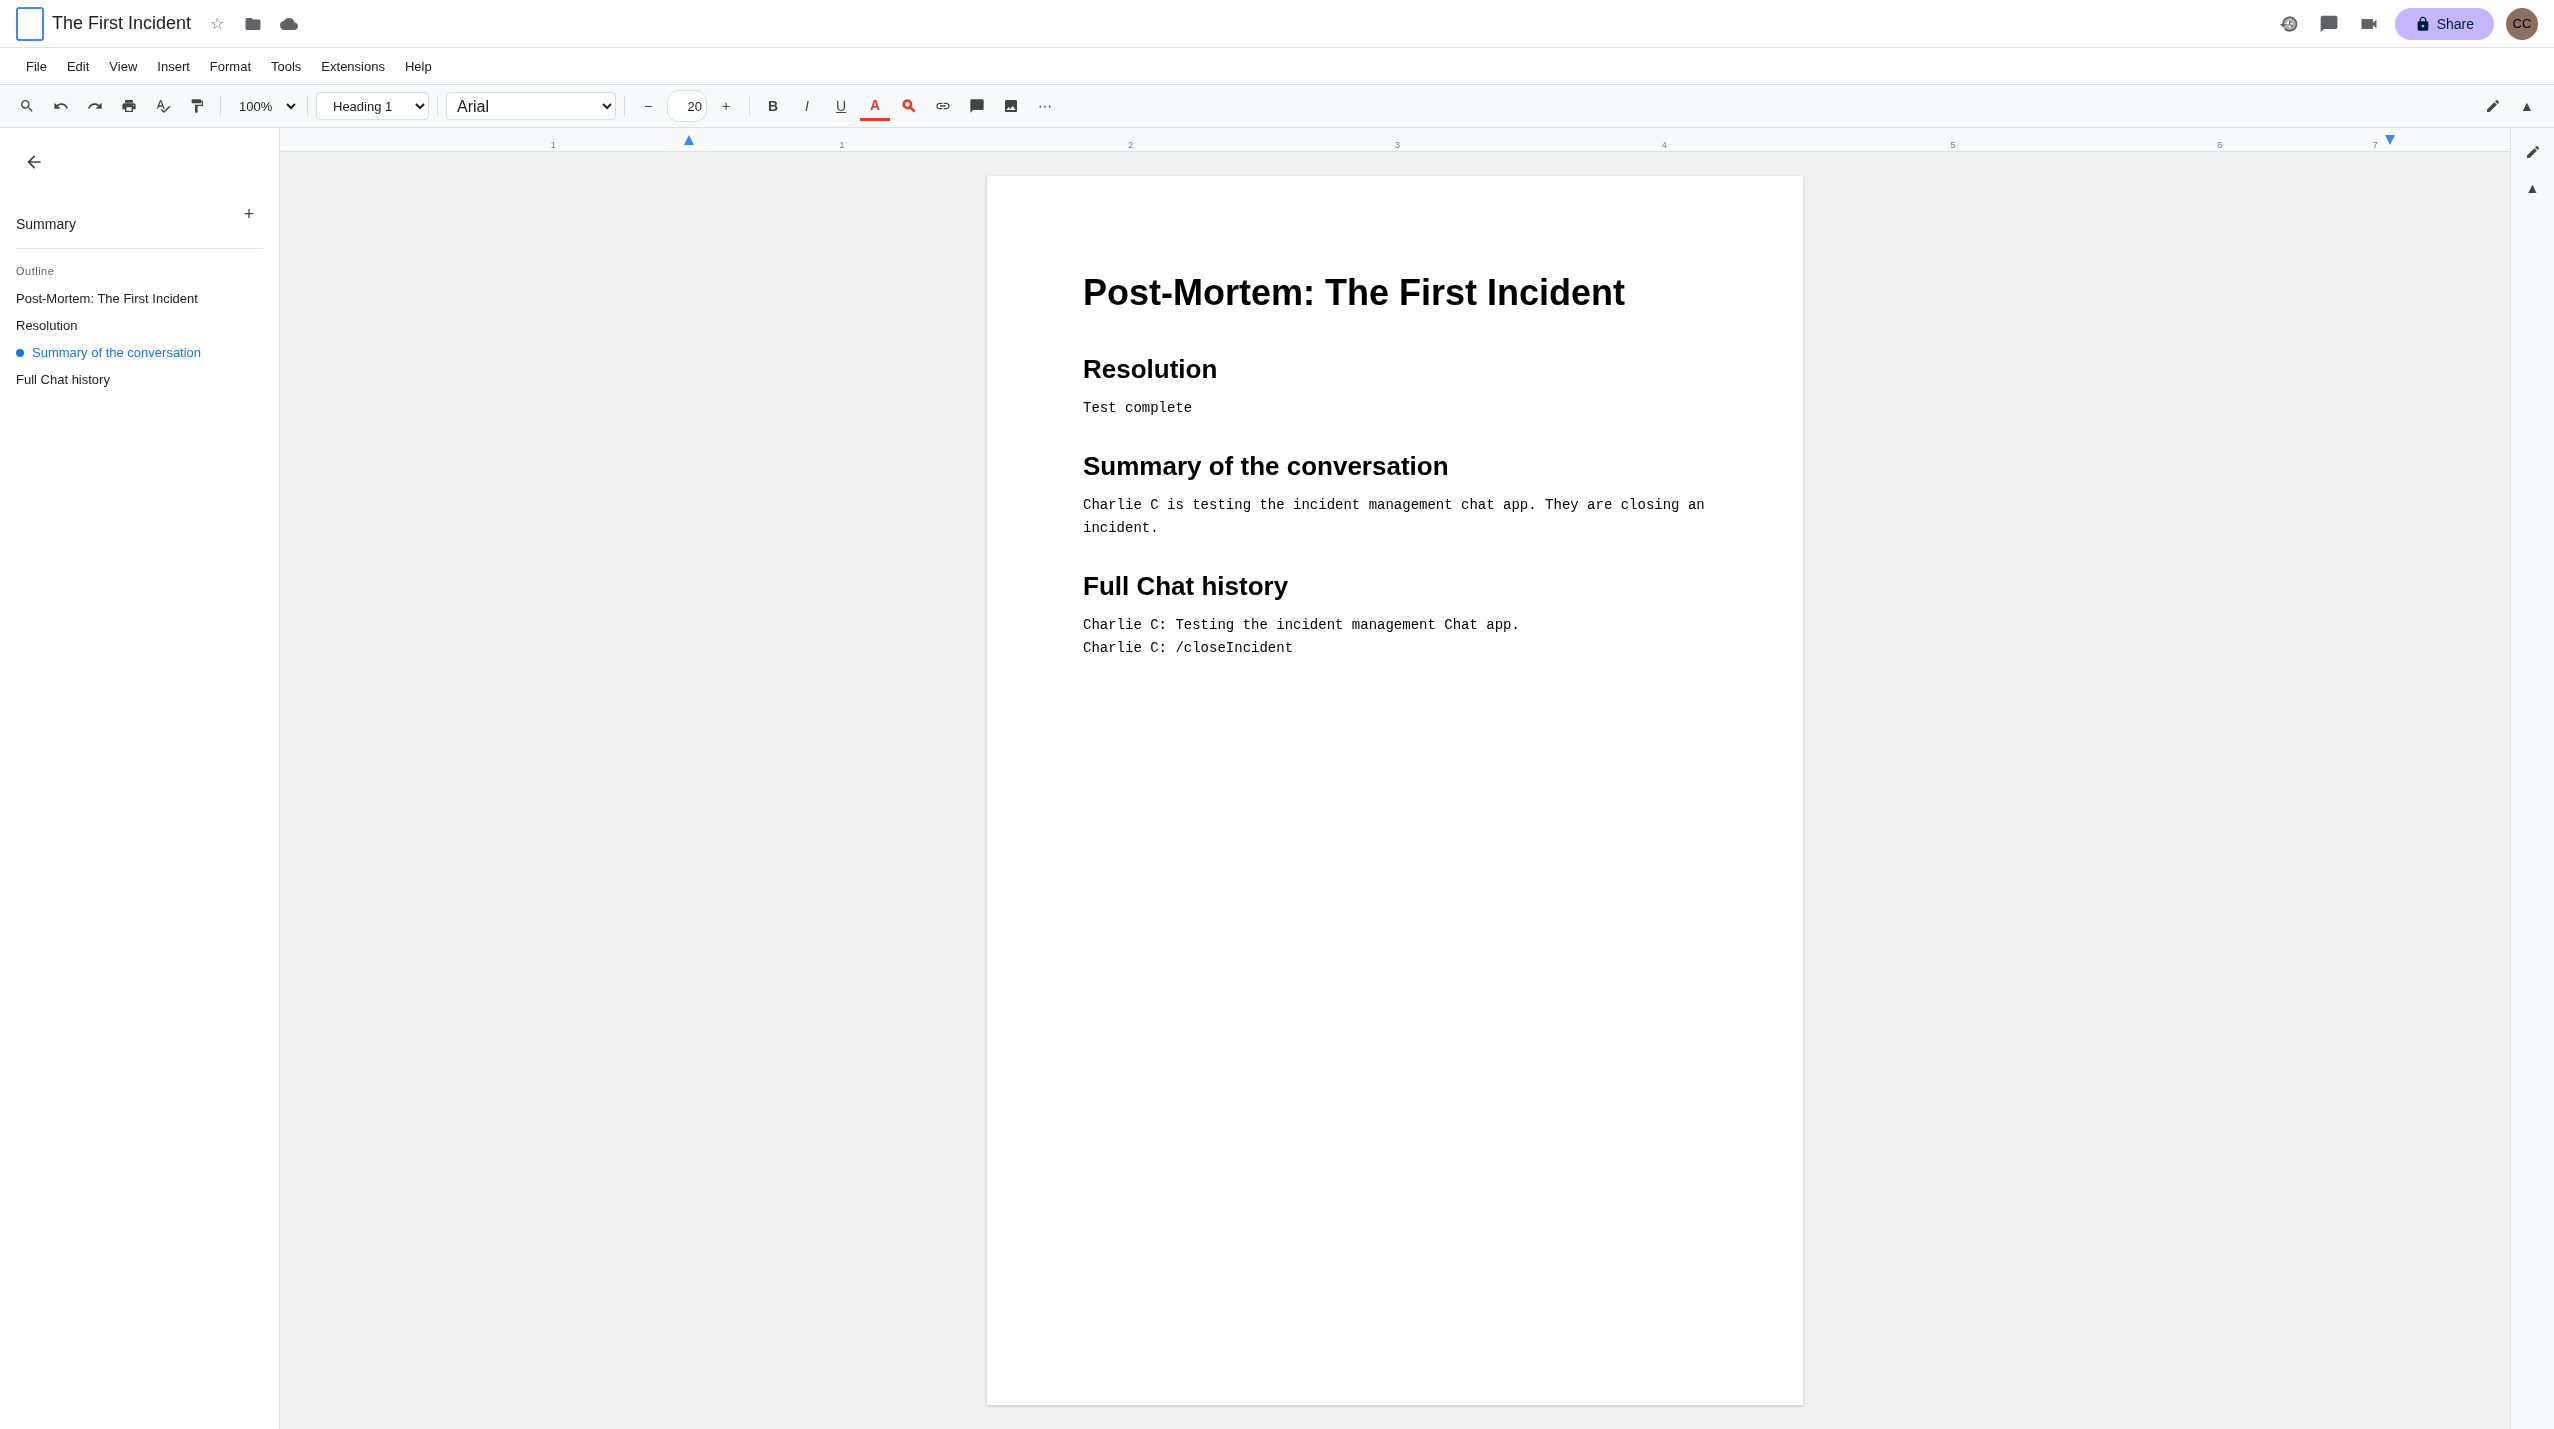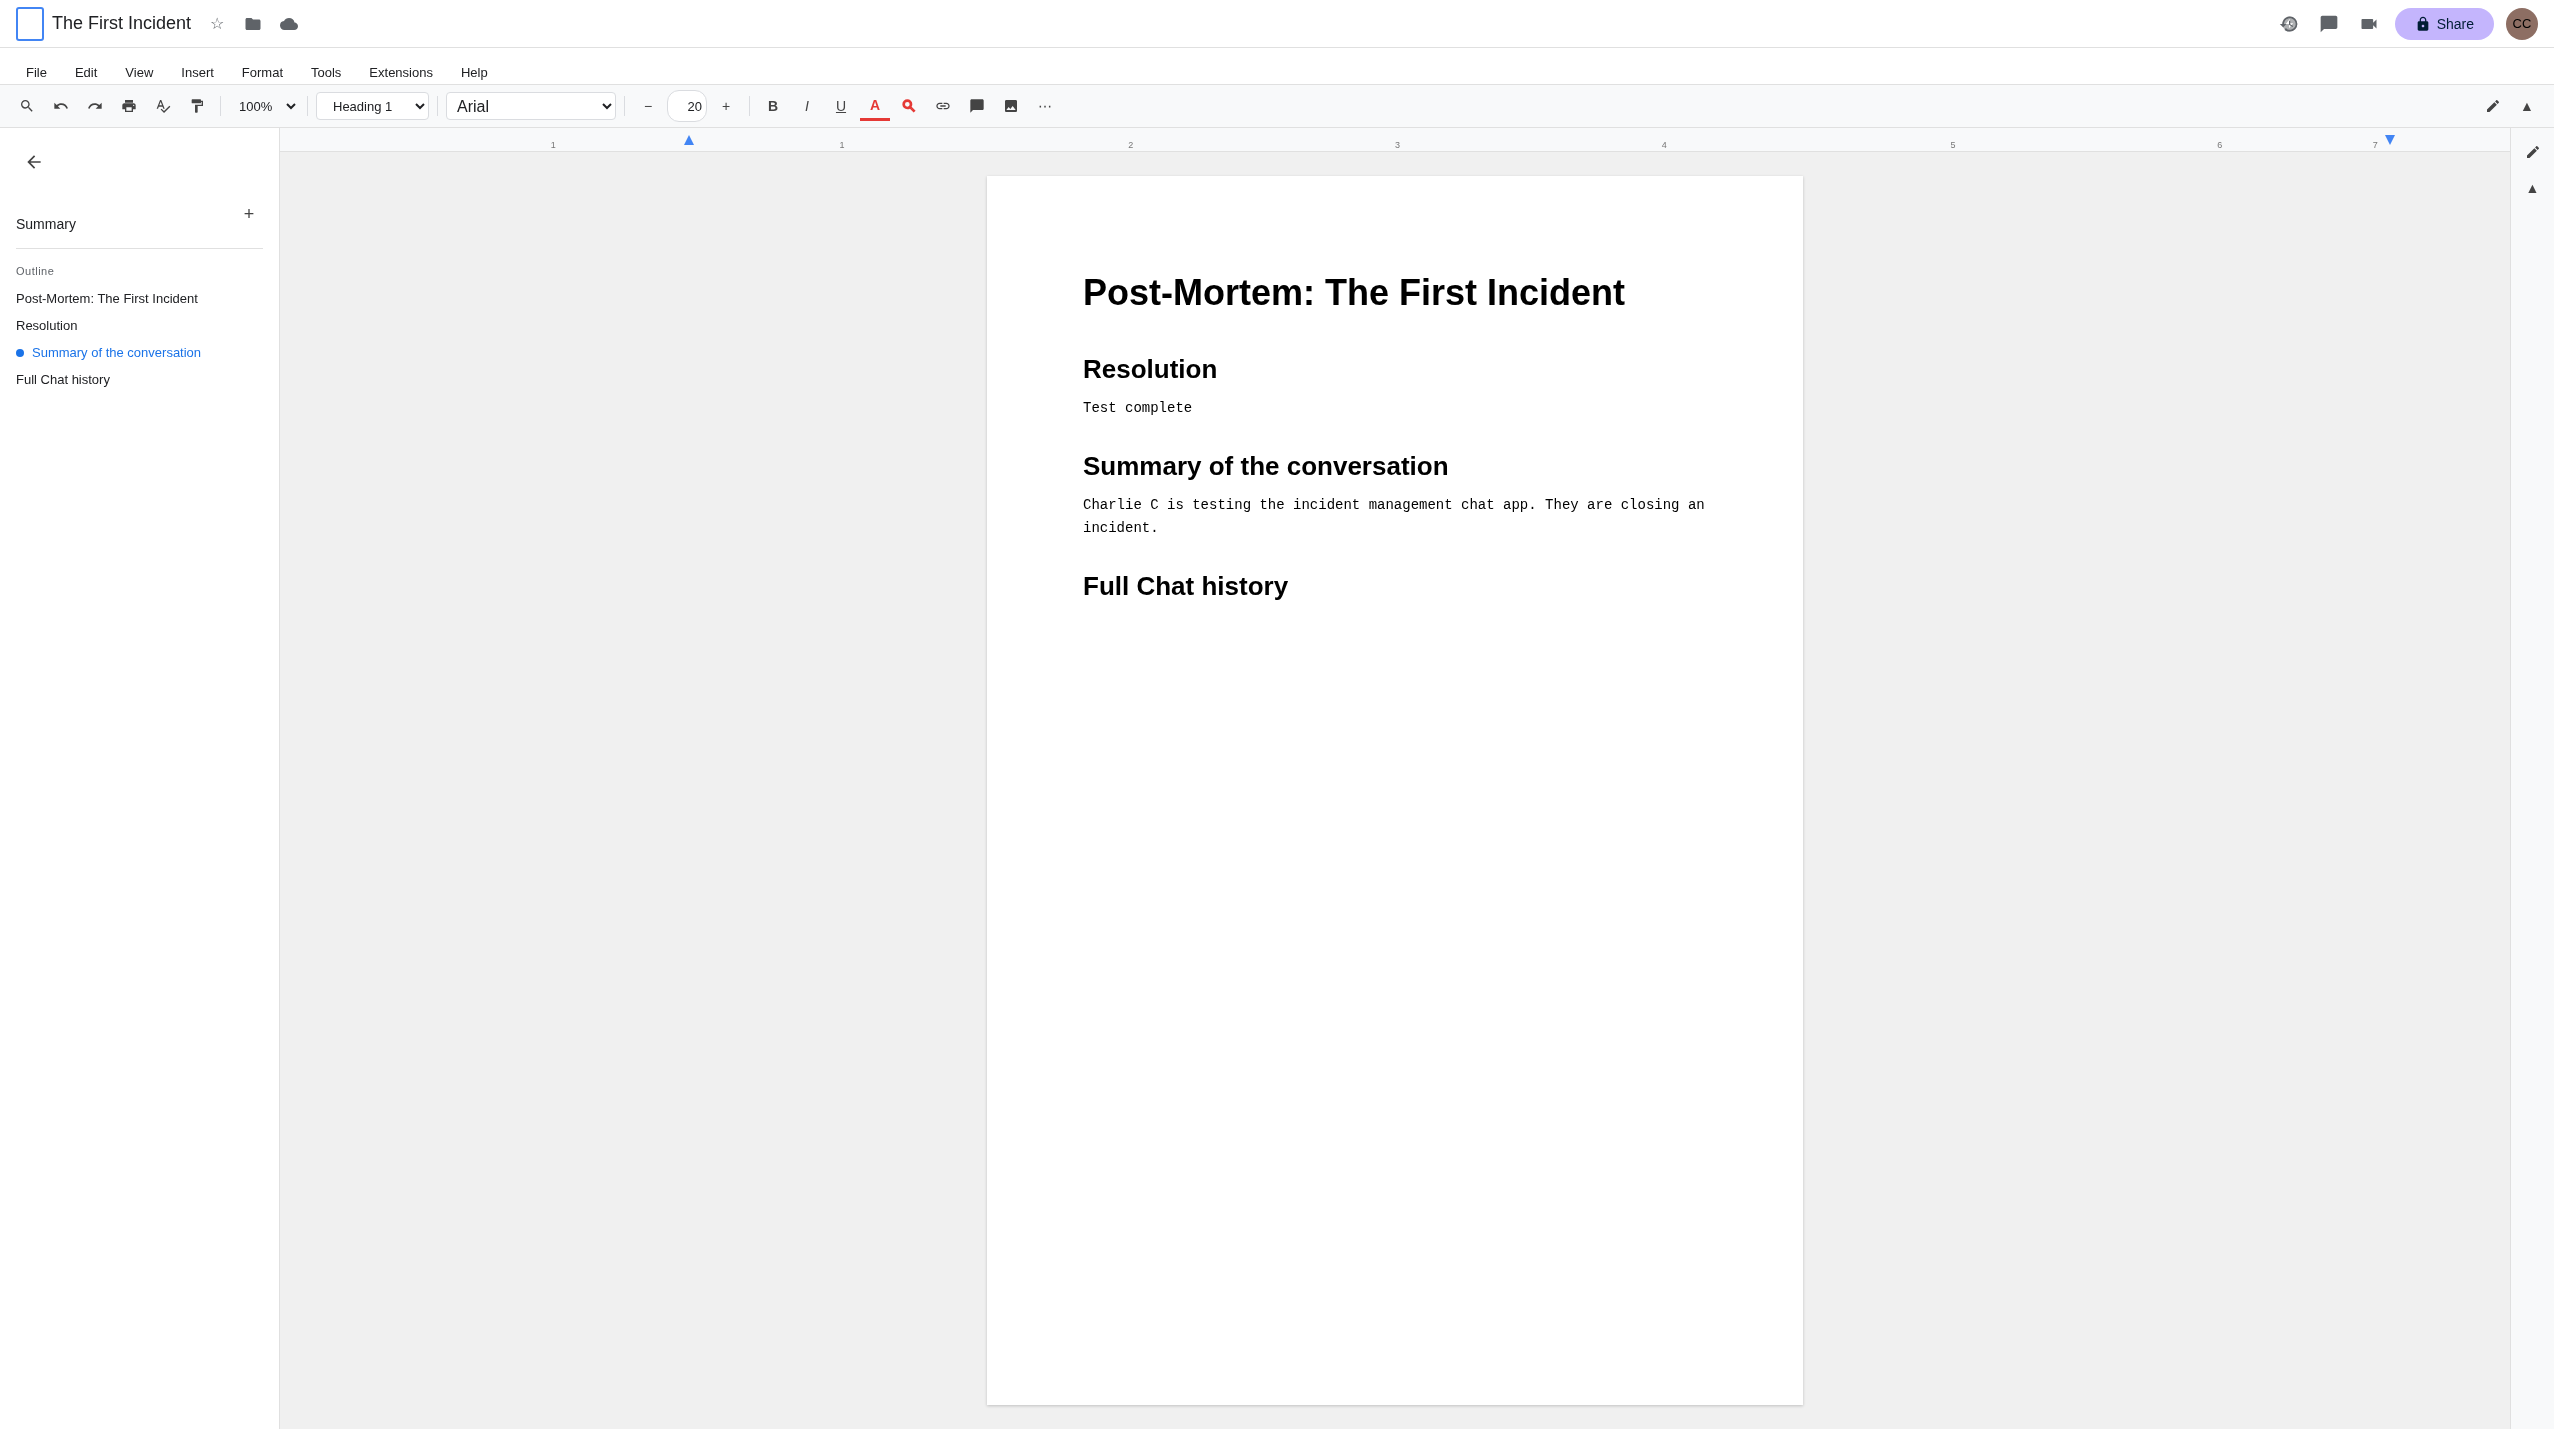--- a/index.html
+++ b/index.html
@@ -59,24 +59,24 @@
     .avatar {
       width: 32px; height: 32px; border-radius: 50%;
       background: #8d6e63; display: flex; align-items: center; justify-content: center;
       color: #000000; font-weight: 500; font-size: 13px; cursor: pointer;
     }
 
     
     .menu-bar {
       background: #fff;
       display: flex;
-      align-items: flex-end;
+      align-items: center;
       padding: 0 16px;
       height: 36px;
-      gap: 8px;
+      gap: 0;
     }
     .menu-item {
       padding: 4px 10px;
       font-size: 13px;
       color: #202124;
       cursor: pointer;
       border-radius: 4px;
     }
 
     
@@ -486,20 +486,24 @@
 
         <div class="doc-section">
           <div class="doc-heading">Summary of the conversation</div>
           <div class="doc-body">
             <span>Charlie C is testing the incident management chat app. They are closing an incident.</span>
           </div>
         </div>
 
         <div class="doc-section">
           <div class="doc-heading">Full Chat history</div>
+          <div class="doc-body">
+            <div>Charlie C: Testing the incident management Chat app.</div>
+            <div>Charlie C: /closeIncident</div>
+          </div>
         </div>
       </div>
     </div>
   </div>
 
   <div class="right-toolbar">
     <button class="right-toolbar-btn" title="Edit">
       <svg width="16" height="16" viewBox="0 0 24 24" fill="#444">
           <path d="M3 17.25V21h3.75L17.81 9.94l-3.75-3.75L3 17.25zM20.71 7.04c.39-.39.39-1.02 0-1.41l-2.34-2.34c-.39-.39-1.02-.39-1.41 0l-1.83 1.83 3.75 3.75 1.83-1.83z"></path>
         </svg>

